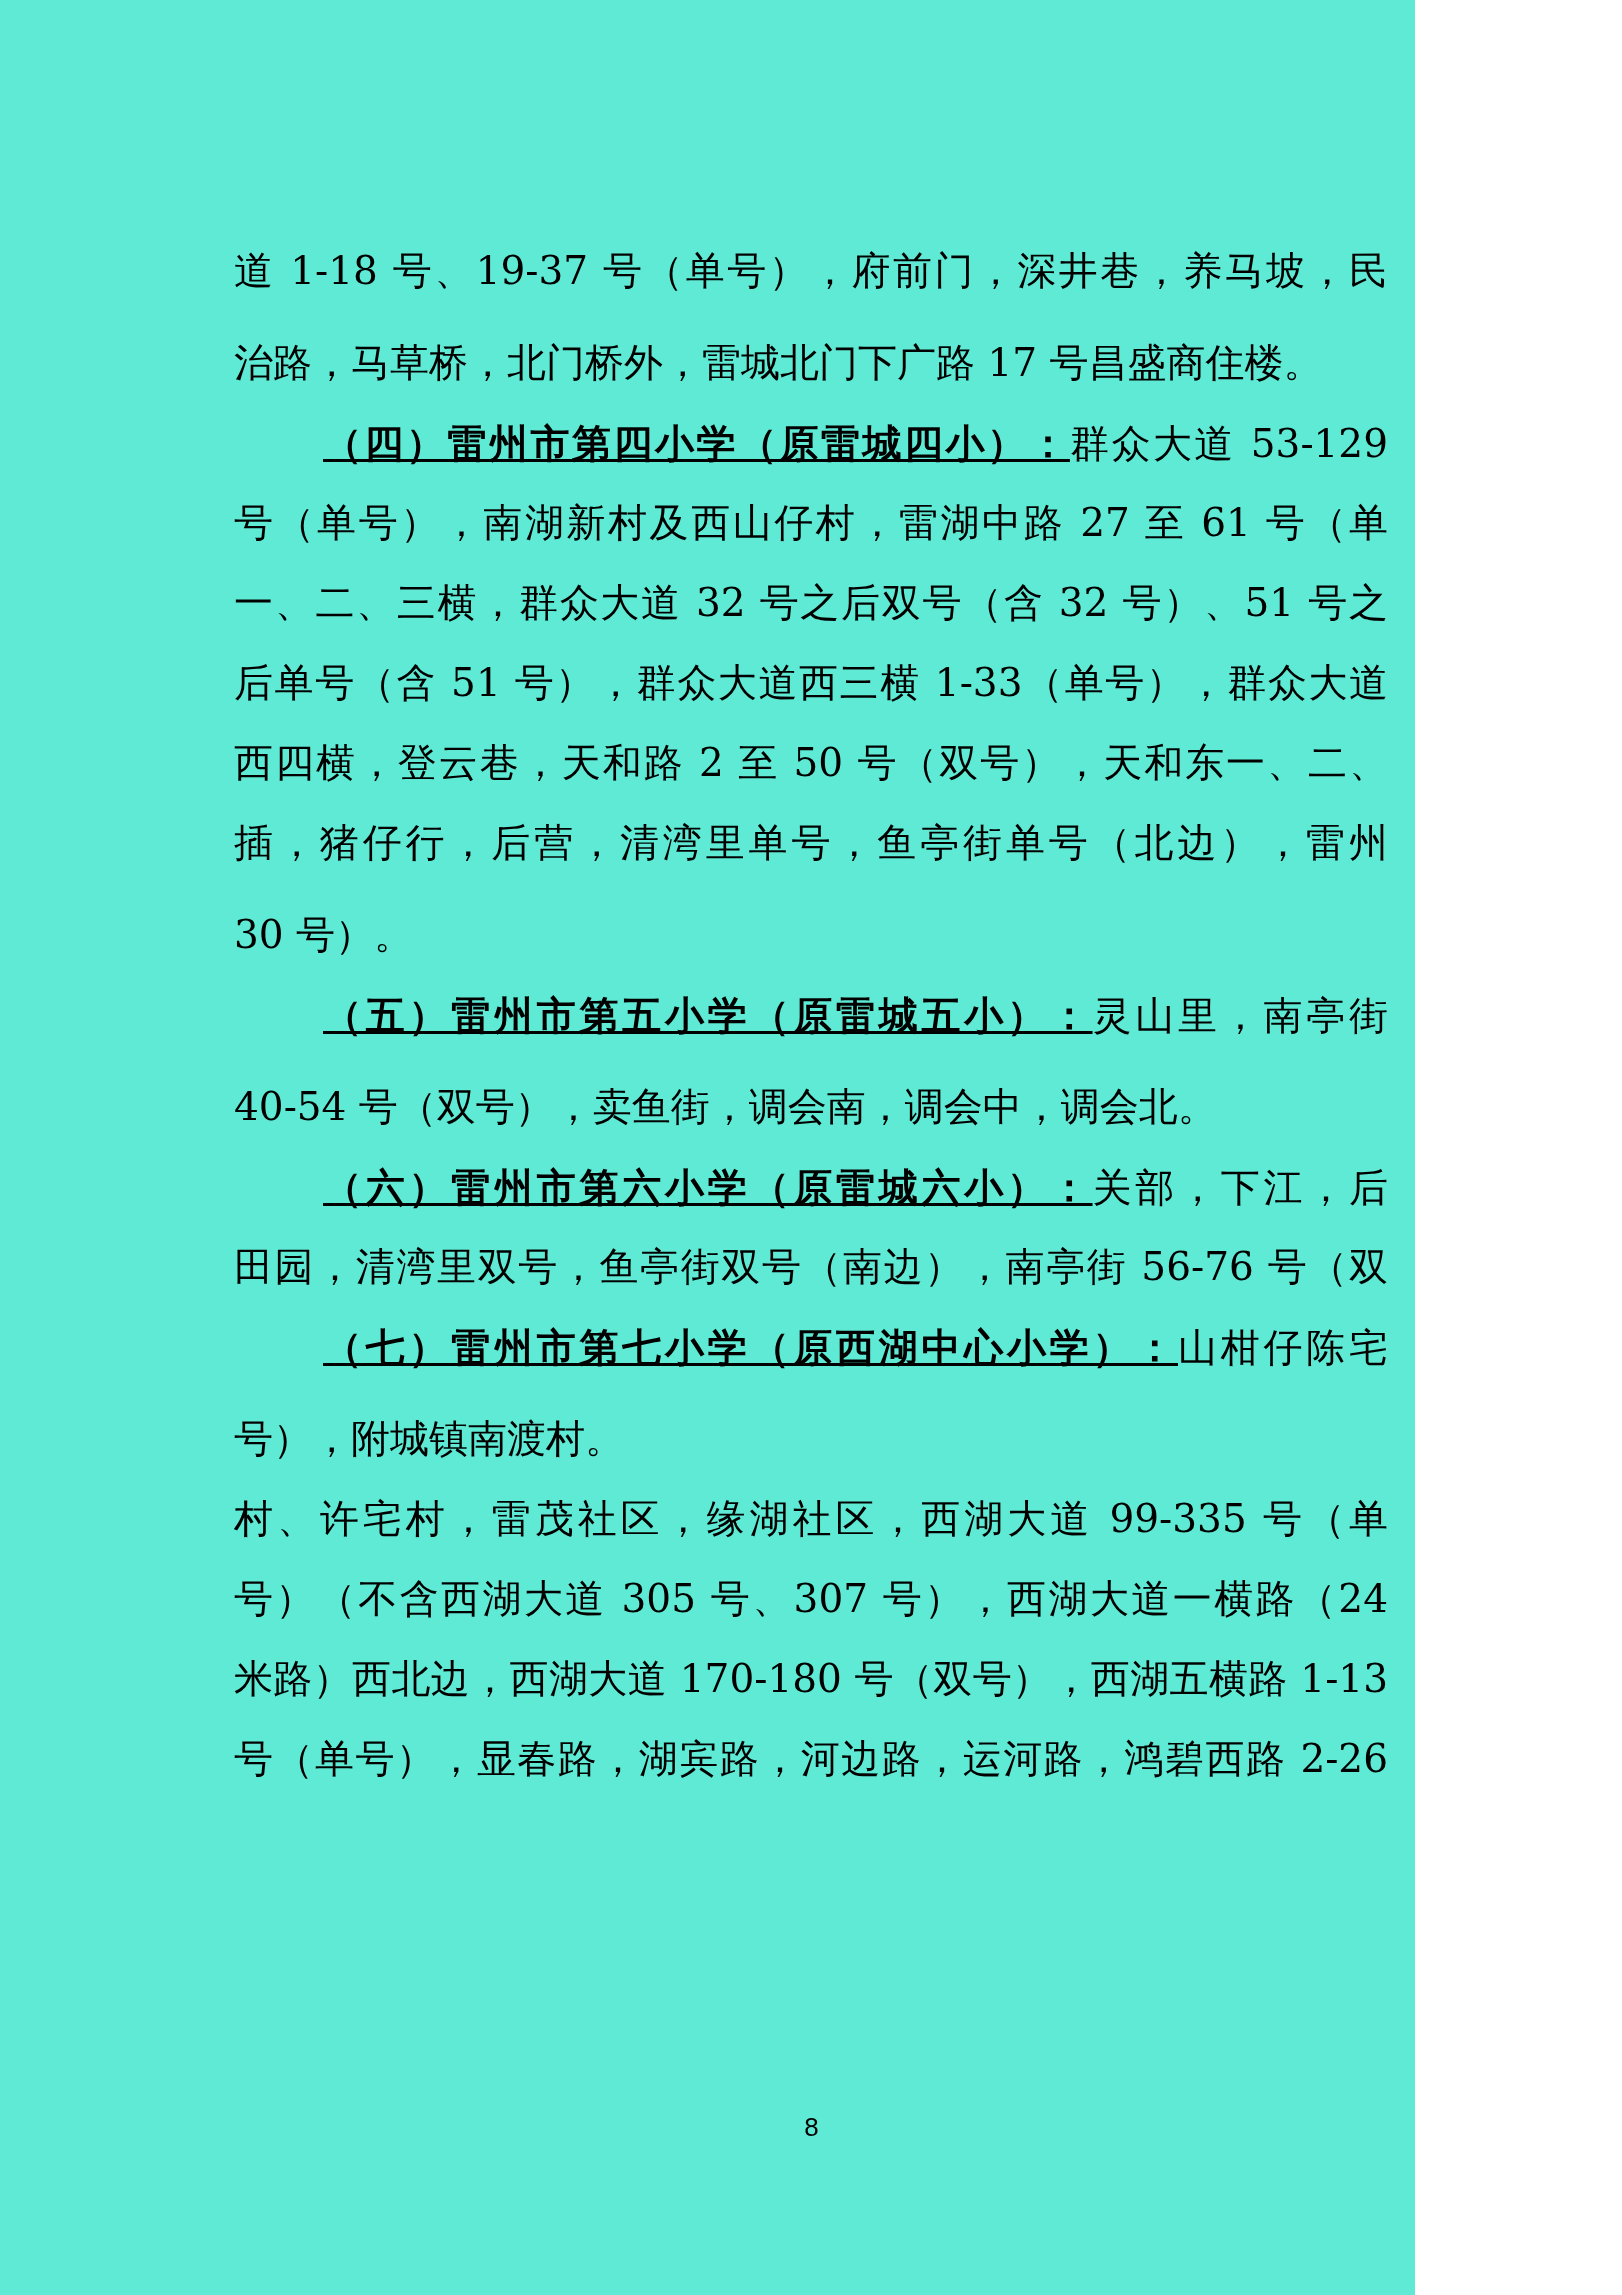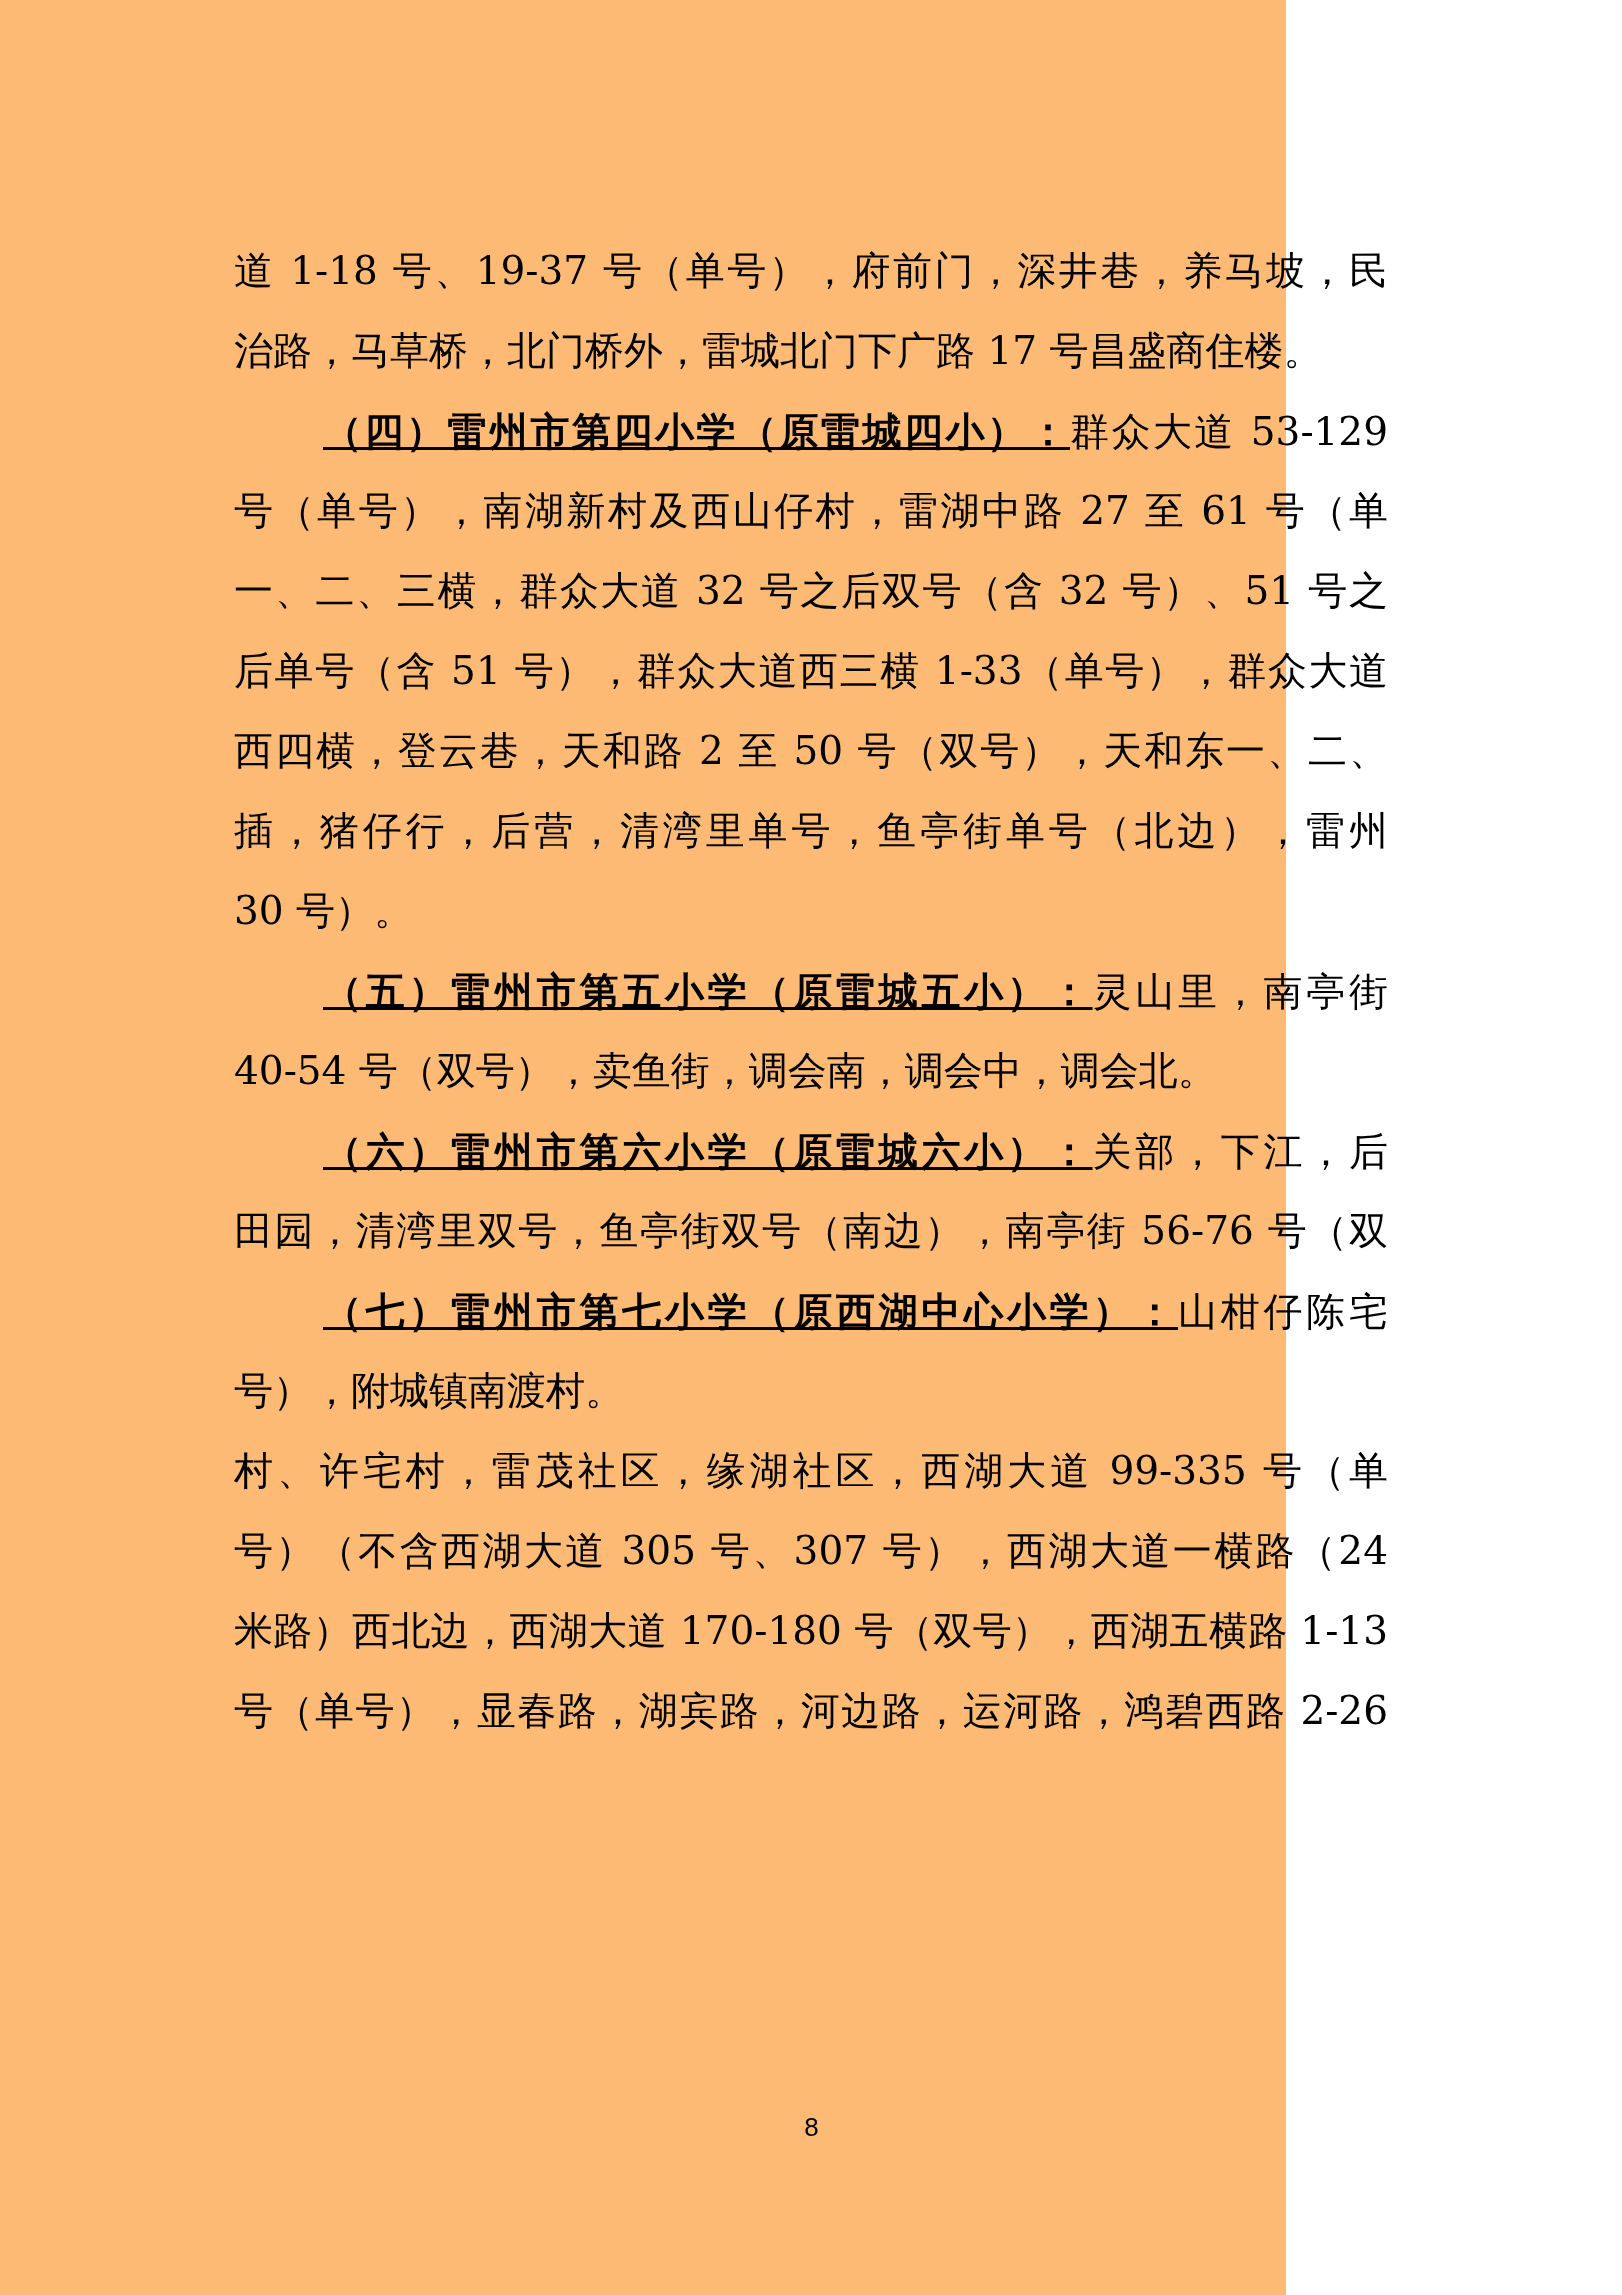--- a/index.html
+++ b/index.html
@@ -11,41 +11,42 @@
       width: 1623px;
       height: 2295px;
       position: relative;
       overflow: hidden;
       color: #000000;
       font-family: "DejaVu Serif", "Liberation Serif", serif;
     }
     .page {
       position: absolute;
       left: 0; top: 0;
-      width: 1286px;
+      width: 1415px;
       height: 2295px;
-      background: #fdba74;
+      background: #5eead4;
     }
     .body-text {
       position: absolute;
       left: 234px;
       top: 242px;
       width: 1154px;
     }
     .line {
       height: 80px;
       line-height: 58px;
       font-size: 39px;
       white-space: nowrap;
       text-align: justify;
       text-align-last: justify;
       overflow: hidden;
     }
     .line.last {
       text-align-last: left;
+      margin-top: 12px;
     }
     .line .bold {
       font-weight: bold;
       text-decoration: underline;
     }
     .line.indent {
       padding-left: 89px;
     }
     .page-number {
       position: absolute;

